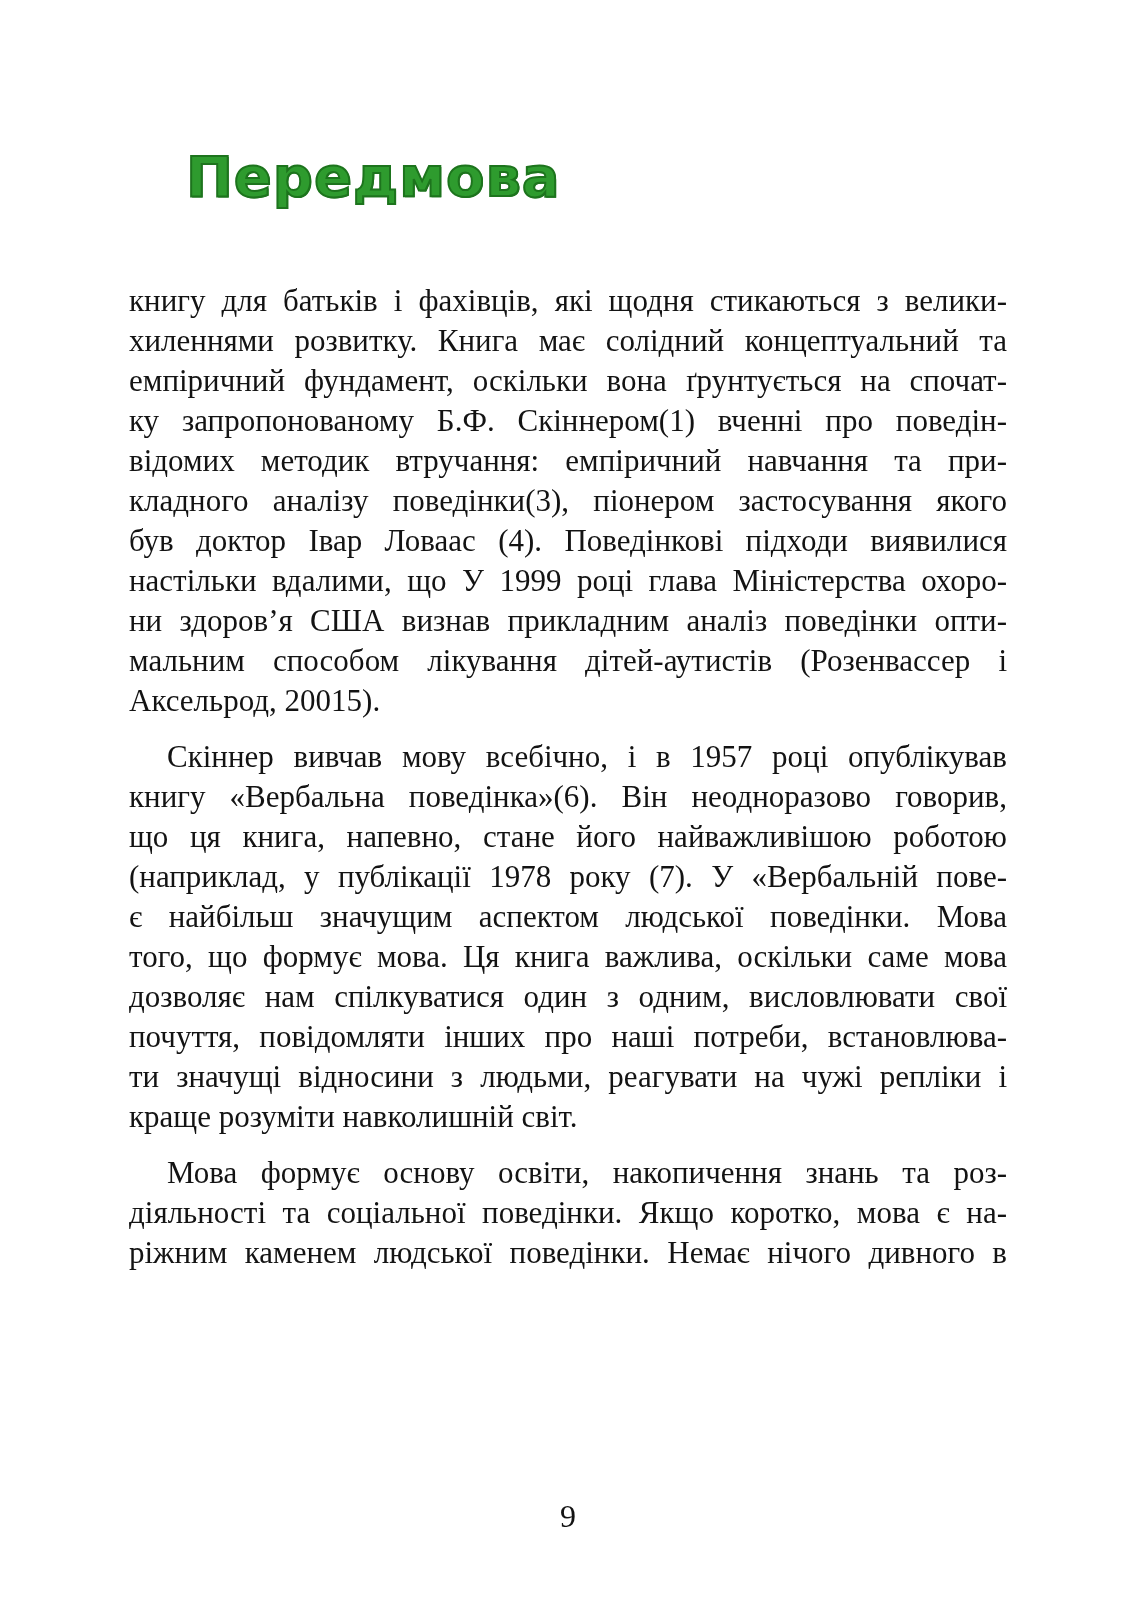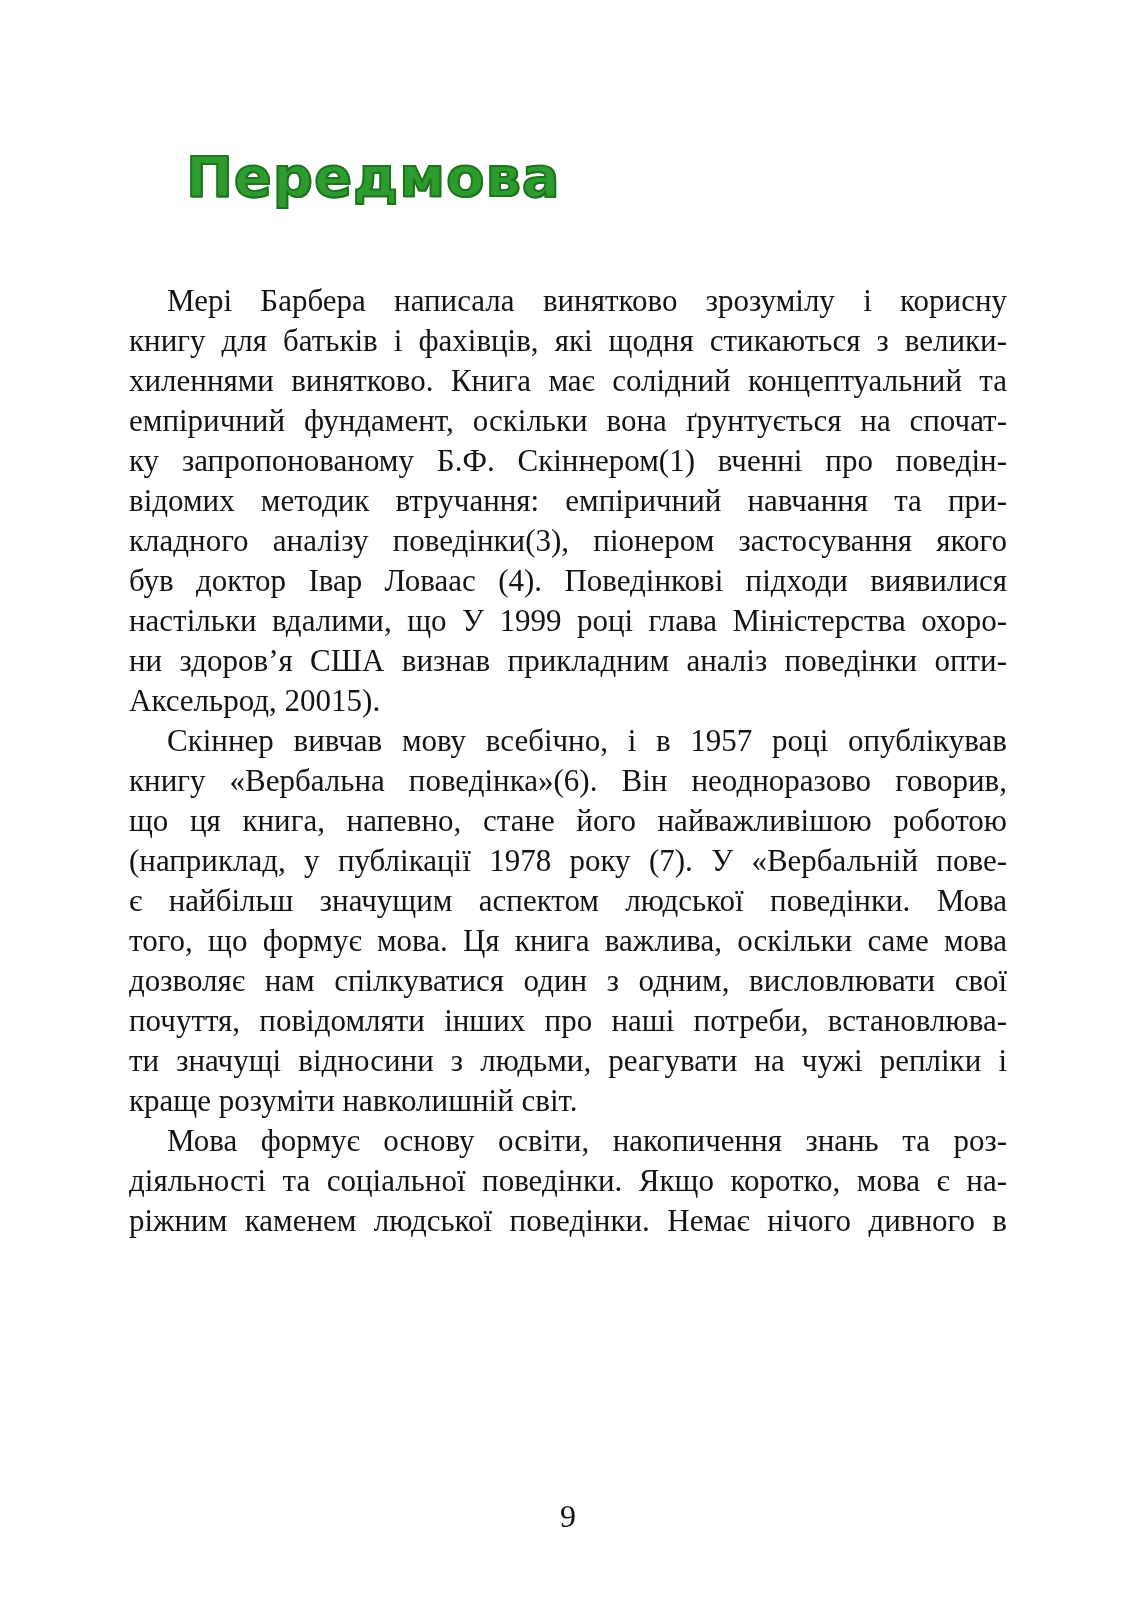--- a/index.html
+++ b/index.html
@@ -29,21 +29,21 @@
   }
   .content {
     position: absolute;
     left: 129px;
     top: 281px;
     width: 878px;
     font-size: 31px;
     line-height: 40px;
   }
   .para { margin: 0; }
-  .para + .para { }
+  .para + .para { margin-top: 16px; }
   .line {
     text-align: justify;
     text-align-last: justify;
     height: 40px;
     overflow: hidden;
   }
   .line.end { text-align-last: left; }
   .line.indent { text-indent: 38px; }
   .pagenum {
     position: absolute;
@@ -59,30 +59,30 @@
 </head>
 <body>
 
 <div class="page">
 
   <h1 class="heading">Передмова</h1>
 
   <div class="content">
 
     <div class="para">
-      <div class="line indent">Мері Барбера написала винятково зрозумілу і корисну</div>
       <div class="line">книгу для батьків і фахівців, які щодня стикаються з велики-</div>
-      <div class="line">хиленнями винятково. Книга має солідний концептуальний та</div>
+      <div class="line">хиленнями розвитку. Книга має солідний концептуальний та</div>
       <div class="line">емпіричний фундамент, оскільки вона ґрунтується на спочат-</div>
       <div class="line">ку запропонованому Б.Ф. Скіннером(1) вченні про поведін-</div>
       <div class="line">відомих методик втручання: емпіричний навчання та при-</div>
       <div class="line">кладного аналізу поведінки(3), піонером застосування якого</div>
       <div class="line">був доктор Івар Ловаас (4). Поведінкові підходи виявилися</div>
       <div class="line">настільки вдалими, що У 1999 році глава Міністерства охоро-</div>
       <div class="line">ни здоров’я США визнав прикладним аналіз поведінки опти-</div>
+      <div class="line">мальним способом лікування дітей-аутистів (Розенвассер і</div>
       <div class="line end">Аксельрод, 20015).</div>
     </div>
 
     <div class="para">
       <div class="line indent">Скіннер вивчав мову всебічно, і в 1957 році опублікував</div>
       <div class="line">книгу «Вербальна поведінка»(6). Він неодноразово говорив,</div>
       <div class="line">що ця книга, напевно, стане його найважливішою роботою</div>
       <div class="line">(наприклад, у публікації 1978 року (7). У «Вербальній пове-</div>
       <div class="line">є найбільш значущим аспектом людської поведінки. Мова</div>
       <div class="line">того, що формує мова. Ця книга важлива, оскільки саме мова</div>

